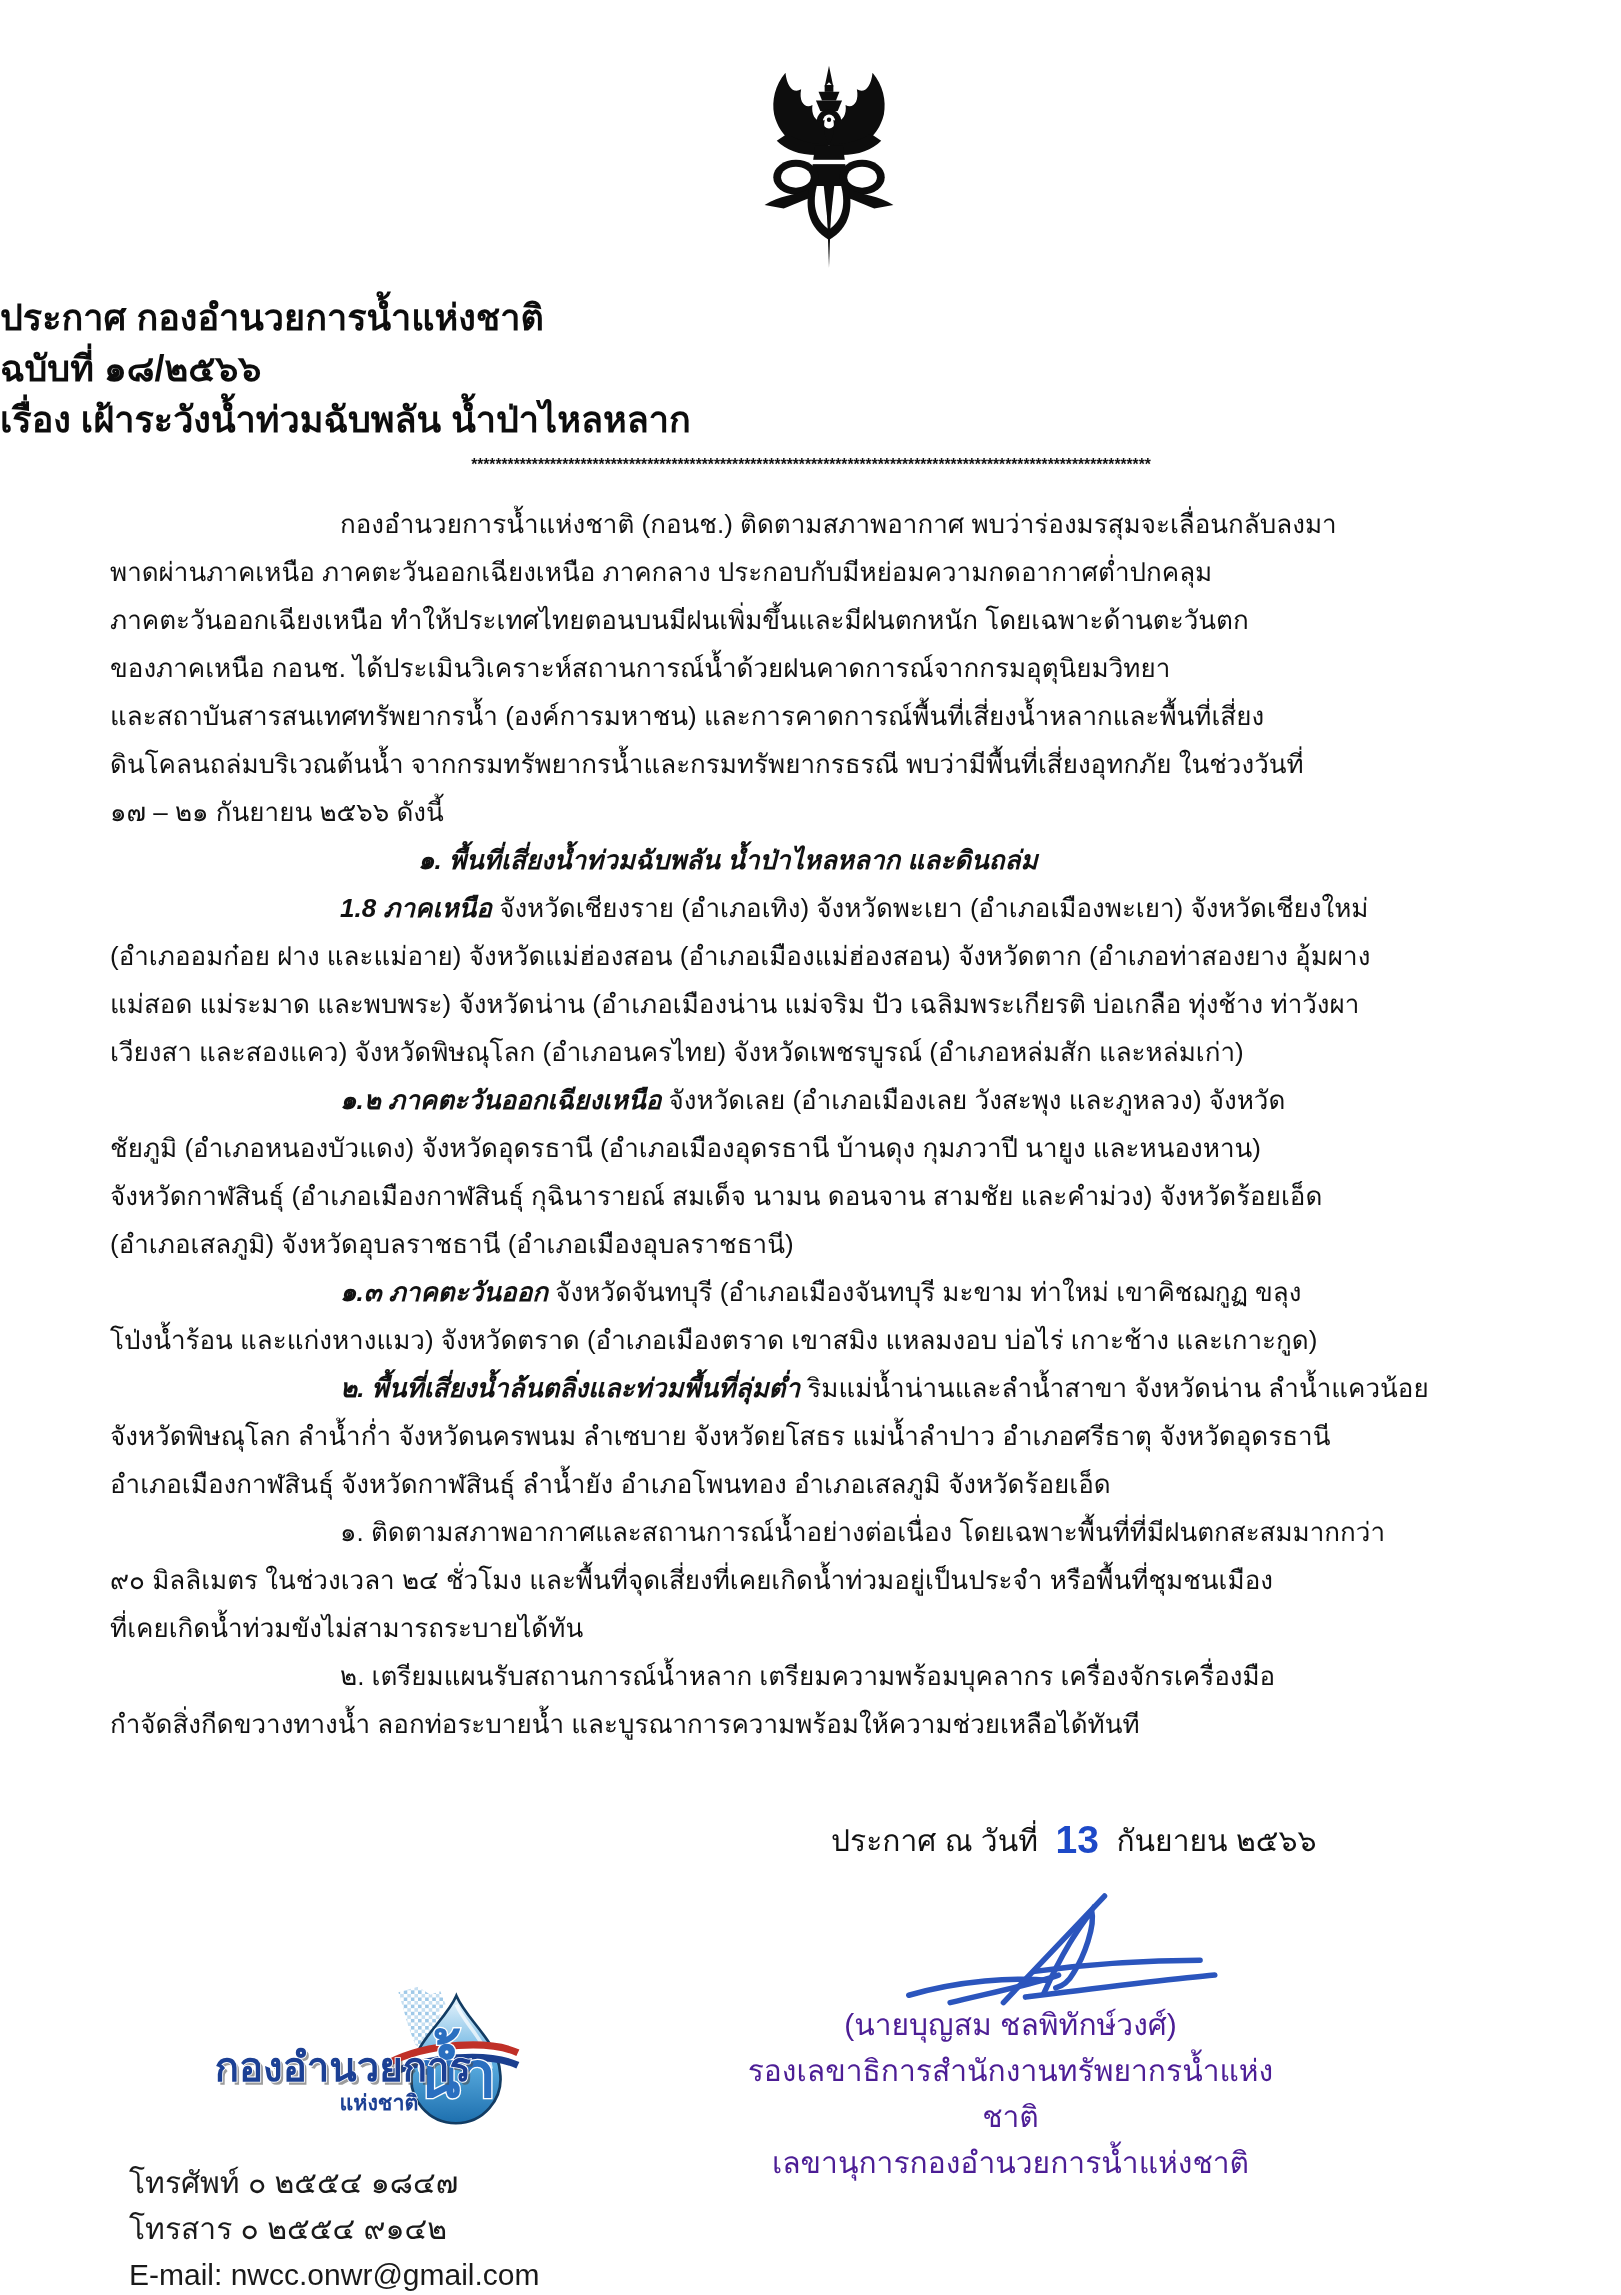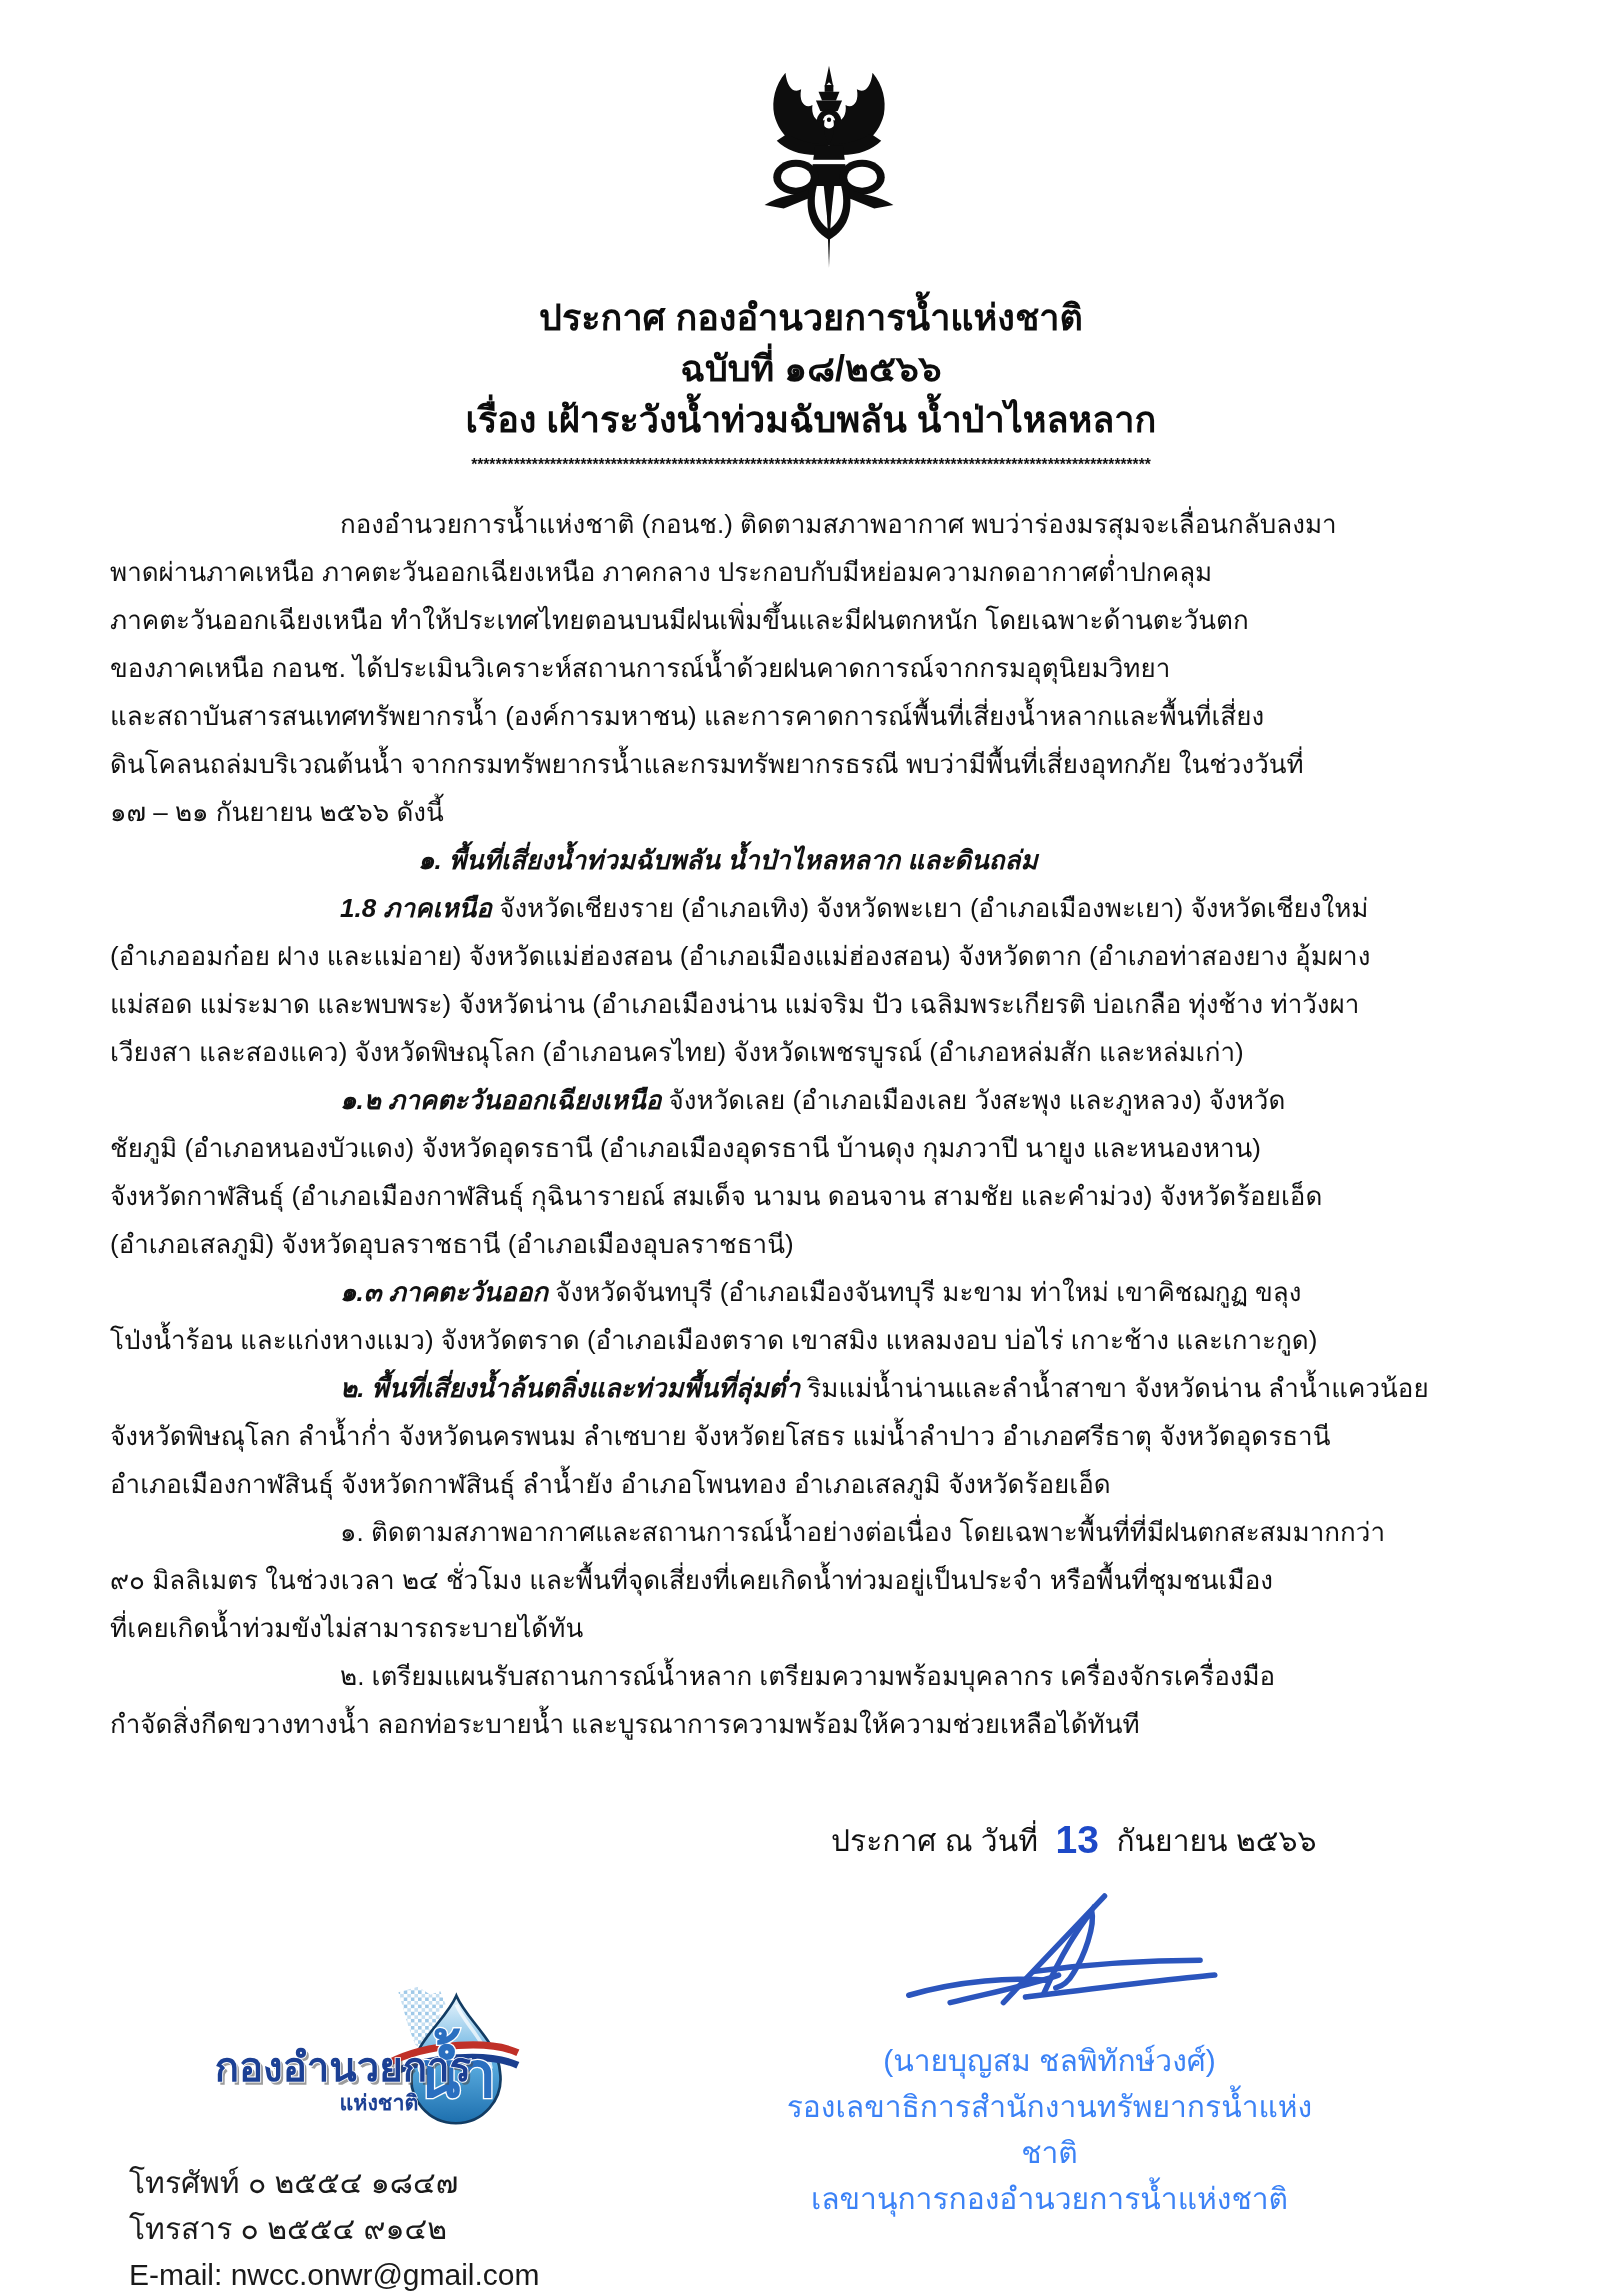--- a/index.html
+++ b/index.html
@@ -3,40 +3,40 @@
 <meta charset="utf-8">
 <style>
   html,body{margin:0;padding:0;background:#ffffff;}
   .page{
     position:relative;width:1622px;height:2296px;background:#ffffff;overflow:hidden;
     font-family:"Liberation Sans","DejaVu Sans",sans-serif;color:#141414;
   }
   
   .emblem{position:absolute;left:740px;top:64px;width:178px;height:209px;}
   
-  .title-block{position:absolute;top:292px;left:0;width:100%;text-align:center;
+  .title-block{position:absolute;top:292px;left:0;width:100%;text-align:left;
     font-weight:bold;font-size:36px;line-height:51px;color:#0d0d0d;}
   
   .divider{position:absolute;top:456px;left:0;width:100%;text-align:center;
     font-size:15.6px;font-weight:bold;letter-spacing:0px;color:#111;white-space:nowrap;}
   
   .body-text{position:absolute;top:500px;left:110px;width:1401px;
     font-size:26px;line-height:48px;color:#121212;}
   .body-text .line{white-space:nowrap;}
   .body-text .line.ind{padding-left:230px;}
   .body-text .line.hd{padding-left:308px;font-weight:bold;}
   .body-text .line.sp{margin-top:26px;}
   .body-text .b{font-weight:bold;font-style:italic;}
   
   .date-line{position:absolute;left:831px;top:1816px;font-size:30px;color:#121212;white-space:nowrap;}
   .date-line .day{font-size:39px;font-weight:bold;color:#1d49c8;margin:0 9.2px;position:relative;top:1.8px;}
   
   .signature{position:absolute;left:895px;top:1883px;width:340px;height:140px;}
-  .signer-block{position:absolute;left:765px;top:2002px;width:569px;text-align:center;
-    font-size:30px;line-height:46px;color:#3b82f6;margin-top:36px;}
+  .signer-block{position:absolute;left:726px;top:2002px;width:569px;text-align:center;
+    font-size:30px;line-height:46px;color:#4c1d95;}
   
   .footer-logo{position:absolute;left:204px;top:1982px;width:321px;height:154px;}
   .contact-block{position:absolute;left:129px;top:2160px;font-size:30px;line-height:46px;color:#1a1a1a;}
 </style>
 </head>
 <body>
 
 <div class="page">
 
   <svg class="emblem" viewBox="0 0 200 240" aria-hidden="true">

